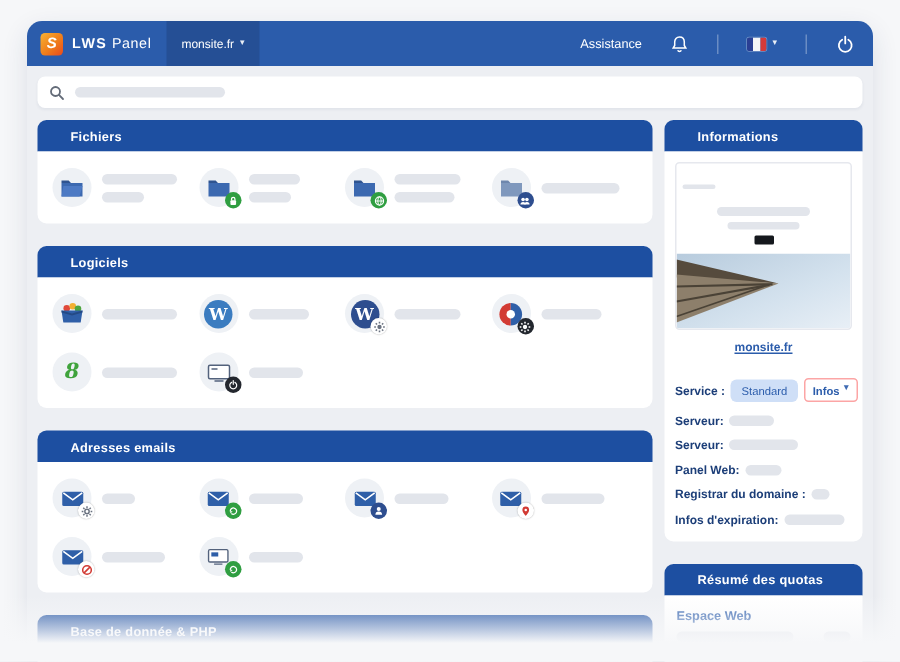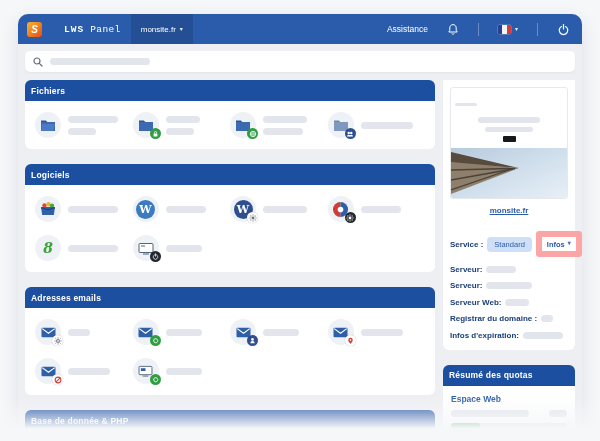--- a/index.html
+++ b/index.html
@@ -19,21 +19,21 @@
   .topbar{
     height:30px;background:#2b5cab;border-radius:10px 10px 0 0;
     display:flex;align-items:center;padding:0 12px 0 9px;color:#fff;
   }
   .logo-box{
     width:15px;height:15px;border-radius:3px;flex-shrink:0;
     background:linear-gradient(135deg,#f9b233 0%,#ef7d1a 55%,#e8491d 100%);
     display:flex;align-items:center;justify-content:center;
     color:#fff;font-weight:bold;font-size:10px;font-style:italic;
   }
-  .brand{margin-left:22px;font-size:9.5px;letter-spacing:.4px;white-space:nowrap;font-family:Liberation Mono, monospace;}
+  .brand{margin-left:6px;font-size:9.5px;letter-spacing:.4px;white-space:nowrap;}
   .brand b{font-weight:bold;letter-spacing:1px;}
   .site-pill{
     margin-left:10px;height:30px;display:flex;align-items:center;gap:4px;
     background:#254f95;padding:0 10px;font-size:8px;cursor:pointer;
   }
   .caret{font-size:6px;line-height:1;opacity:.9;}
   .tb-right{margin-left:auto;display:flex;align-items:center;gap:19px;font-size:8.5px;}
   .tb-div{width:1px;height:13px;background:rgba(255,255,255,.3);}
   .flag{width:13px;height:9px;border-radius:1.5px;overflow:hidden;display:flex;box-shadow:0 0 0 .5px rgba(255,255,255,.35);}
   .flag i{flex:1;}
@@ -58,21 +58,21 @@
     padding:0 8px;gap:7px;box-shadow:0 1px 2px rgba(20,40,80,.05);
   }
   .skel{height:7px;border-radius:4px;background:#e2e5eb;display:inline-block;}
   .skel.sm{height:6px;}
   .cols{display:flex;gap:8px;margin-top:8px;}
   .main-col{flex:1;min-width:0;}
   .side-col{width:132px;flex-shrink:0;}
   .card{margin-bottom:15px;}
   .card-header{
     height:21px;background:#1d4fa1;border-radius:6px 6px 0 0;
-    display:flex;align-items:center;padding:0 6px;color:#fff;
+    display:flex;align-items:center;padding:0 22px;color:#fff;
     font-size:8.5px;font-weight:bold;letter-spacing:.2px;
   }
   .card-body{background:#fff;border-radius:0 0 6px 6px;padding:11px 10px;}
   .tile-row{display:flex;}
   .tile-row + .tile-row{margin-top:13px;}
   .tile{width:25%;display:flex;align-items:center;gap:7px;box-sizing:border-box;padding-right:8px;cursor:pointer;}
   .icircle{
     width:26px;height:26px;border-radius:50%;background:#eef1f5;flex-shrink:0;
     display:flex;align-items:center;justify-content:center;position:relative;
   }
@@ -103,21 +103,21 @@
     display:block;text-align:center;margin:7px 0 2px 0;
     color:#2b5cab;font-size:8px;font-weight:bold;text-decoration:underline;cursor:pointer;
   }
   .svc-row{display:flex;align-items:center;gap:4px;margin-top:16px;}
   .lbl{color:#1c3e78;font-size:8px;font-weight:bold;white-space:nowrap;}
   .pill{
     background:#cfdff7;color:#2b5cab;font-size:7.5px;font-weight:normal;
     padding:3px 7px;border-radius:4px;cursor:pointer;
   }
   .infos-btn{
-    background:#fff;border:6px solid #fca5a5;border-radius:3px;color:#2b5cab;
+    background:#fff;border:1px solid #fca5a5;border-radius:3px;color:#2b5cab;
     font-size:7.5px;font-weight:bold;padding:2.5px 5px;display:flex;align-items:flex-start;gap:3px;cursor:pointer;
   }
   .infos-btn .caret{color:#2b5cab;}
   .field-row{display:flex;align-items:center;gap:4px;margin-top:7.5px;}
   .quota-label{color:#2b5cab;font-size:8.5px;font-weight:bold;}
   .quota-skels{display:flex;justify-content:space-between;align-items:center;margin-top:6px;}
   .track{margin-top:6px;height:5px;border-radius:3px;background:#d7dae0;overflow:hidden;}
   .fill{height:100%;border-radius:3px;background:#2f9e41;}
   
   .fade{
@@ -494,20 +494,23 @@
           <div class="card-body" style="padding:10px 10px 0 10px;height:16px;overflow:hidden;">
             
           </div>
         </div>
 
       </div>
 
       <div class="side-col">
 
         <div class="card">
+          <div class="card-header">
+            <span>Informations</span>
+          </div>
           <div class="card-body" style="padding:7px 7px 10px 7px;">
             <div class="thumb">
               <div class="thumb-top"><span class="skel sm" style="width:22px;height:3px;"></span></div>
               <div class="thumb-center">
                 <span class="skel" style="width:62px;height:6px;"></span>
                 <span class="skel" style="width:48px;height:5px;"></span>
                 <span class="mini-btn"></span>
               </div>
               <svg width="116" height="50" viewBox="0 0 116 50" preserveAspectRatio="none" style="display:block;width:100%;height:50px;">
                 <defs>
@@ -536,21 +539,21 @@
             </div>
             <div class="field-row">
                 <span class="lbl">Serveur:</span>
                 <span class="skel" style="width:30px"></span>
               </div>
             <div class="field-row">
                 <span class="lbl">Serveur:</span>
                 <span class="skel" style="width:46px"></span>
               </div>
             <div class="field-row">
-                <span class="lbl">Serveur Web:</span>
+                <span class="lbl">Panel Web:</span>
                 <span class="skel" style="width:24px"></span>
               </div>
             <div class="field-row">
                 <span class="lbl">Registrar du domaine :</span>
                 <span class="skel" style="width:12px"></span>
               </div>
             <div class="field-row">
                 <span class="lbl">Infos d'expiration:</span>
                 <span class="skel" style="width:40px"></span>
               </div>

